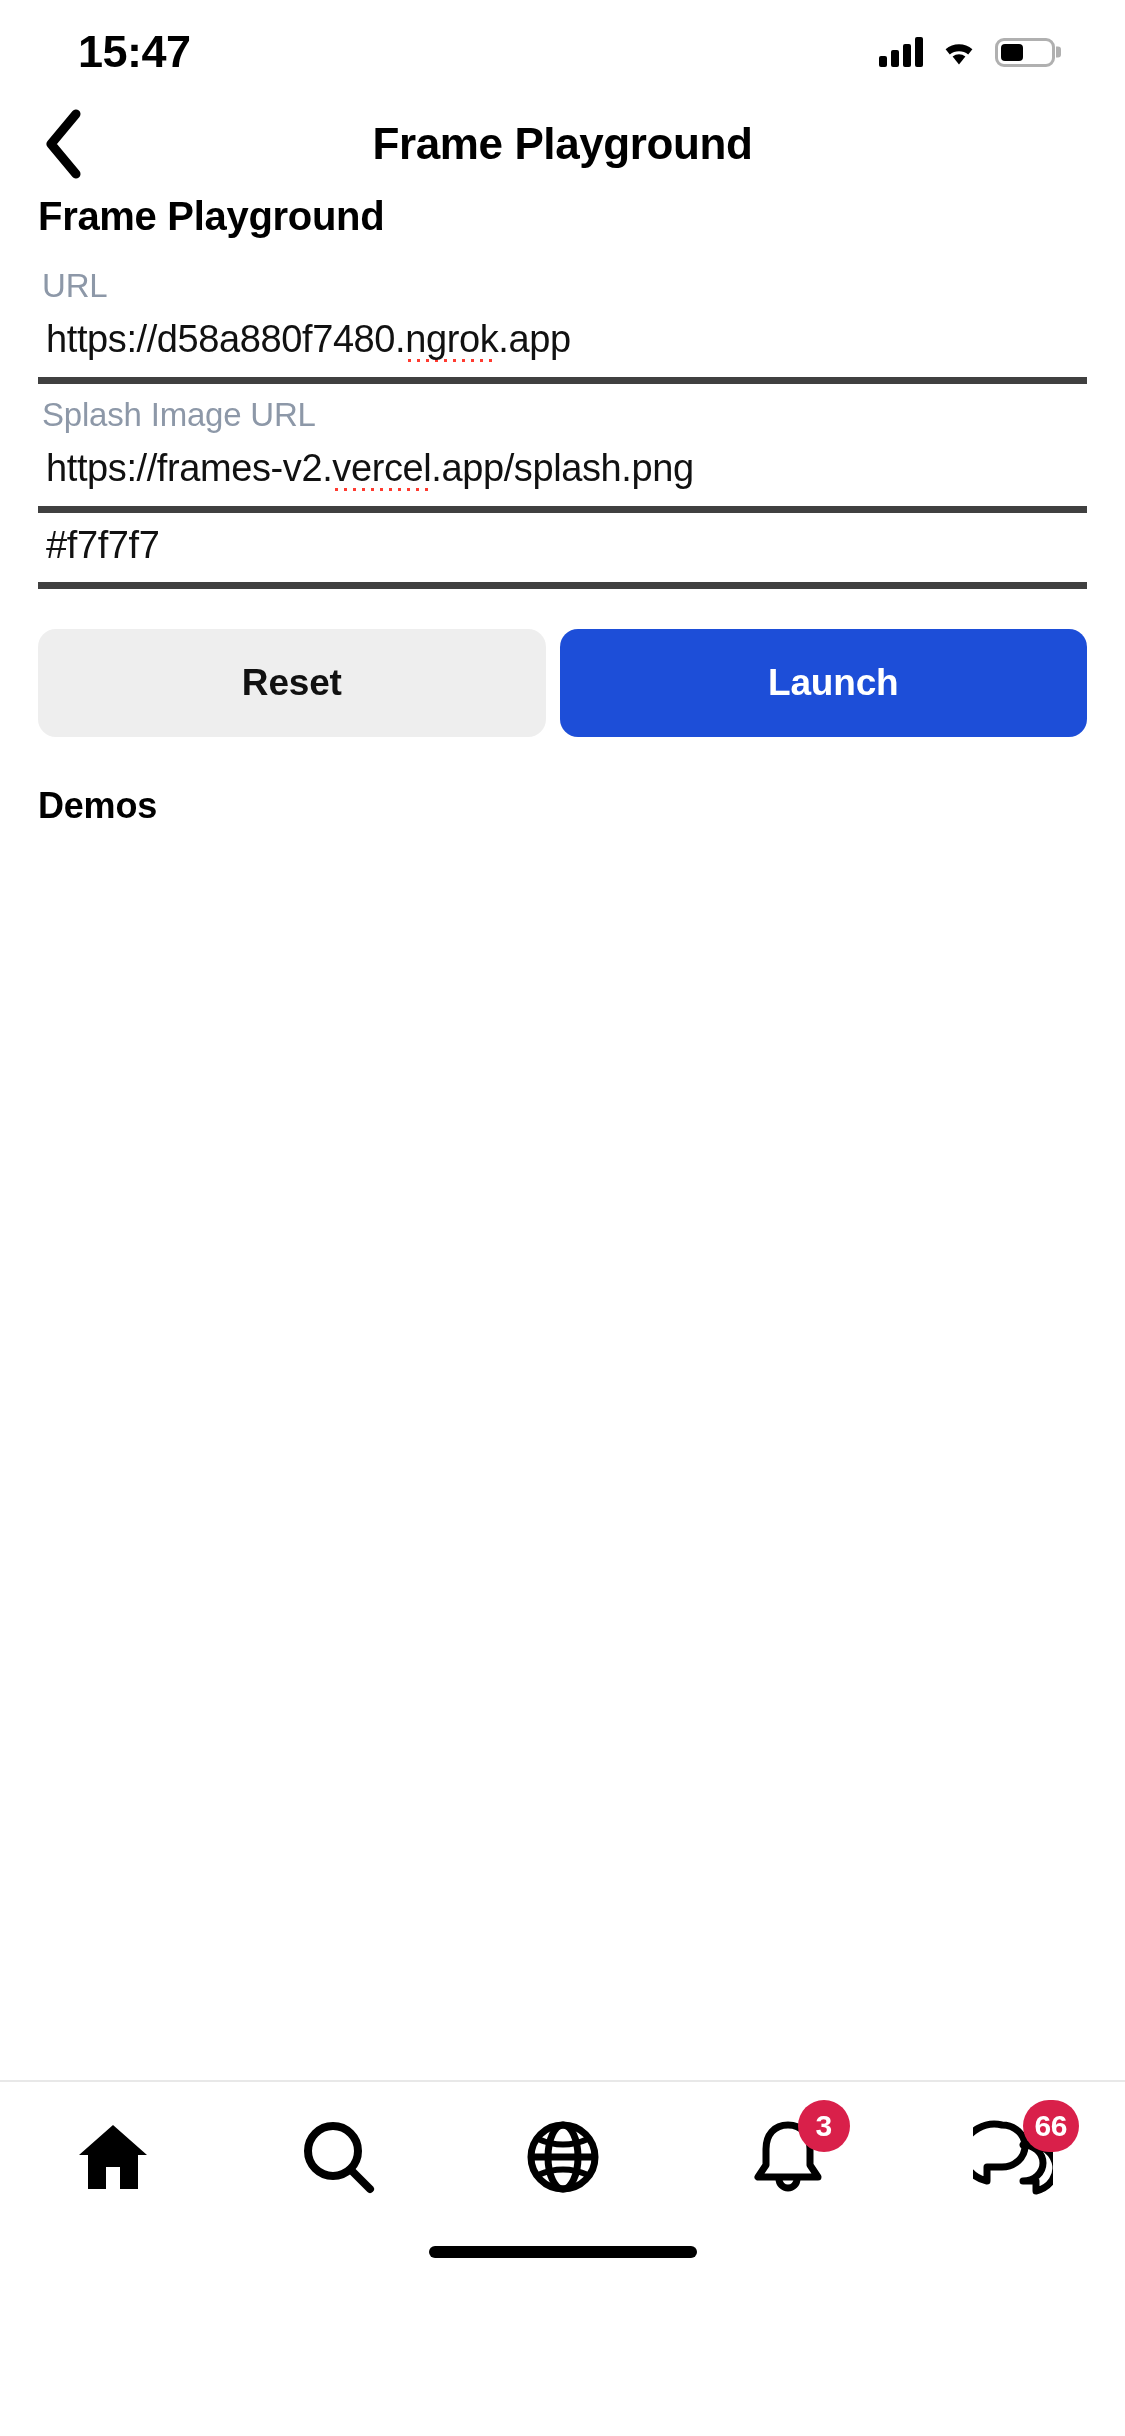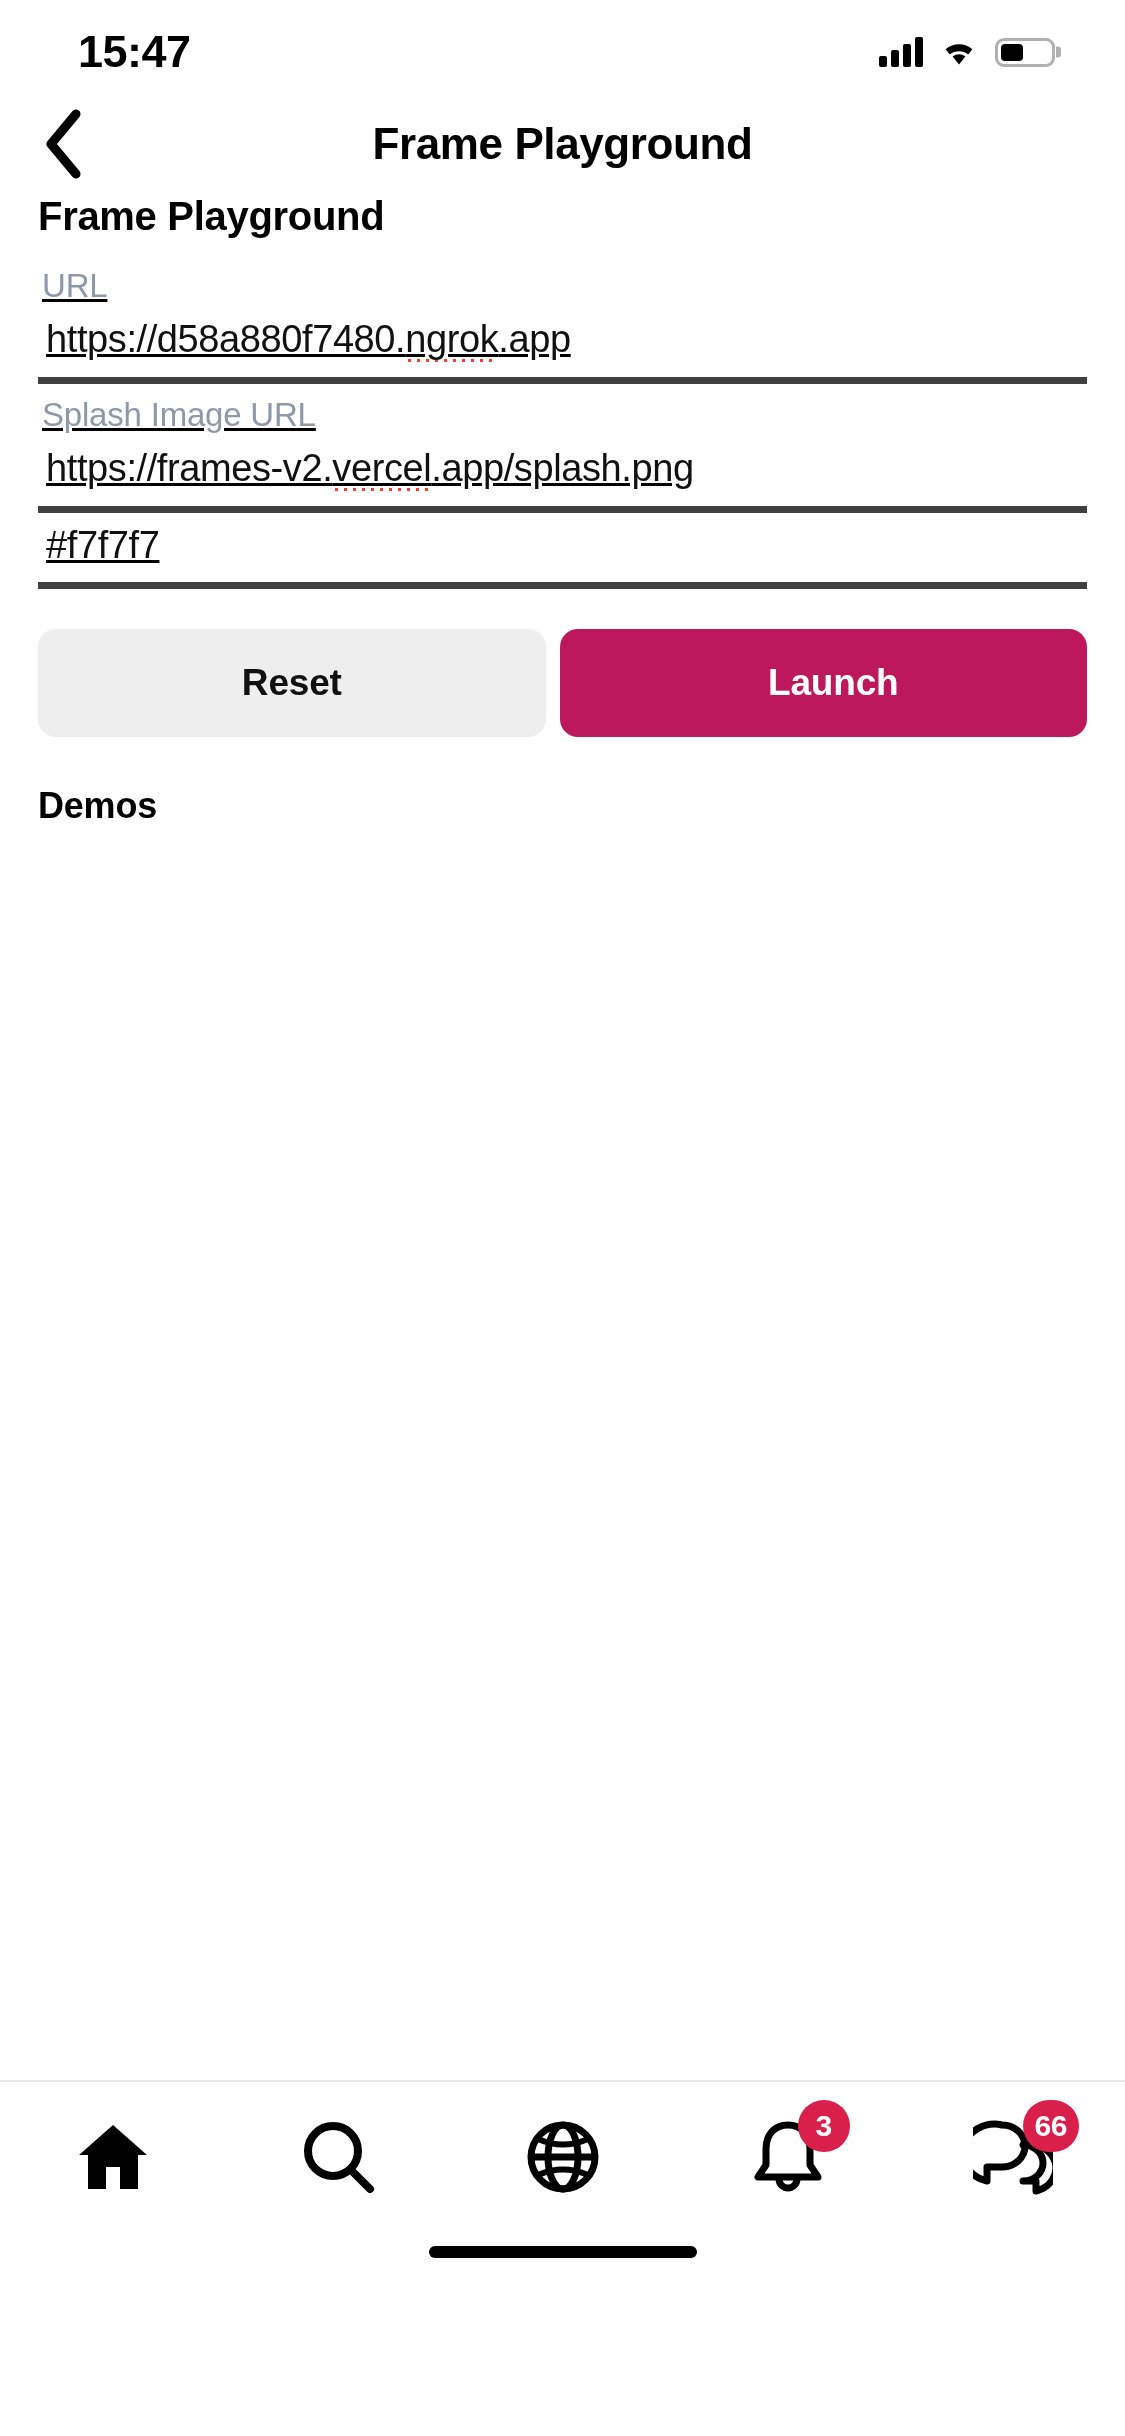--- a/index.html
+++ b/index.html
@@ -51,21 +51,21 @@
   }
   .nav-title { font-size:44px; font-weight:600; color:#000; letter-spacing:-0.4px; }
 
   
   .content { position:absolute; top:188px; left:0; width:1125px; padding:0 38px; }
   .page-heading {
     font-size:40px; font-weight:700; color:#000; letter-spacing:-0.3px;
     margin-top:6px; margin-bottom:28px;
   }
 
-  .field { margin-bottom:12px;text-decoration:underline; }
+  .field { margin-bottom:12px; }
   .field-label {
     font-size:33px; color:#8d98a8; font-weight:400; letter-spacing:-0.2px;
     padding-left:4px; margin-bottom:14px; display:block;
   }
   .field-input-wrap {
     border-bottom:7px solid #404040; padding:0 4px 16px 8px;
   }
   .field-input {
     font-size:38px; color:#111; letter-spacing:-0.4px; line-height:1.1;
     white-space:nowrap; display:block;
@@ -80,21 +80,21 @@
 
   
   .actions { display:flex; gap:14px; margin-top:40px; }
   .btn {
     flex:1; height:108px; border-radius:18px;
     display:flex; align-items:center; justify-content:center;
     font-size:37px; font-weight:700; letter-spacing:-0.2px;
     border:none; cursor:pointer;
   }
   .btn-reset { background:#eeeeee; color:#111; }
-  .btn-launch { background:#be185d; color:#ffffff;padding-left:20px; }
+  .btn-launch { background:#1d4ed8; color:#ffffff;padding-left:20px; }
 
   
   .demos-heading {
     font-size:36px; font-weight:700; color:#000; margin-top:48px; 
     letter-spacing:-0.2px;
   }
   .demo-chips { display:flex; flex-wrap:wrap; gap:22px; }
   .chip {
     background:#fff; border:2px solid #ececec; border-radius:16px;
     height:98px; padding:0 36px;

